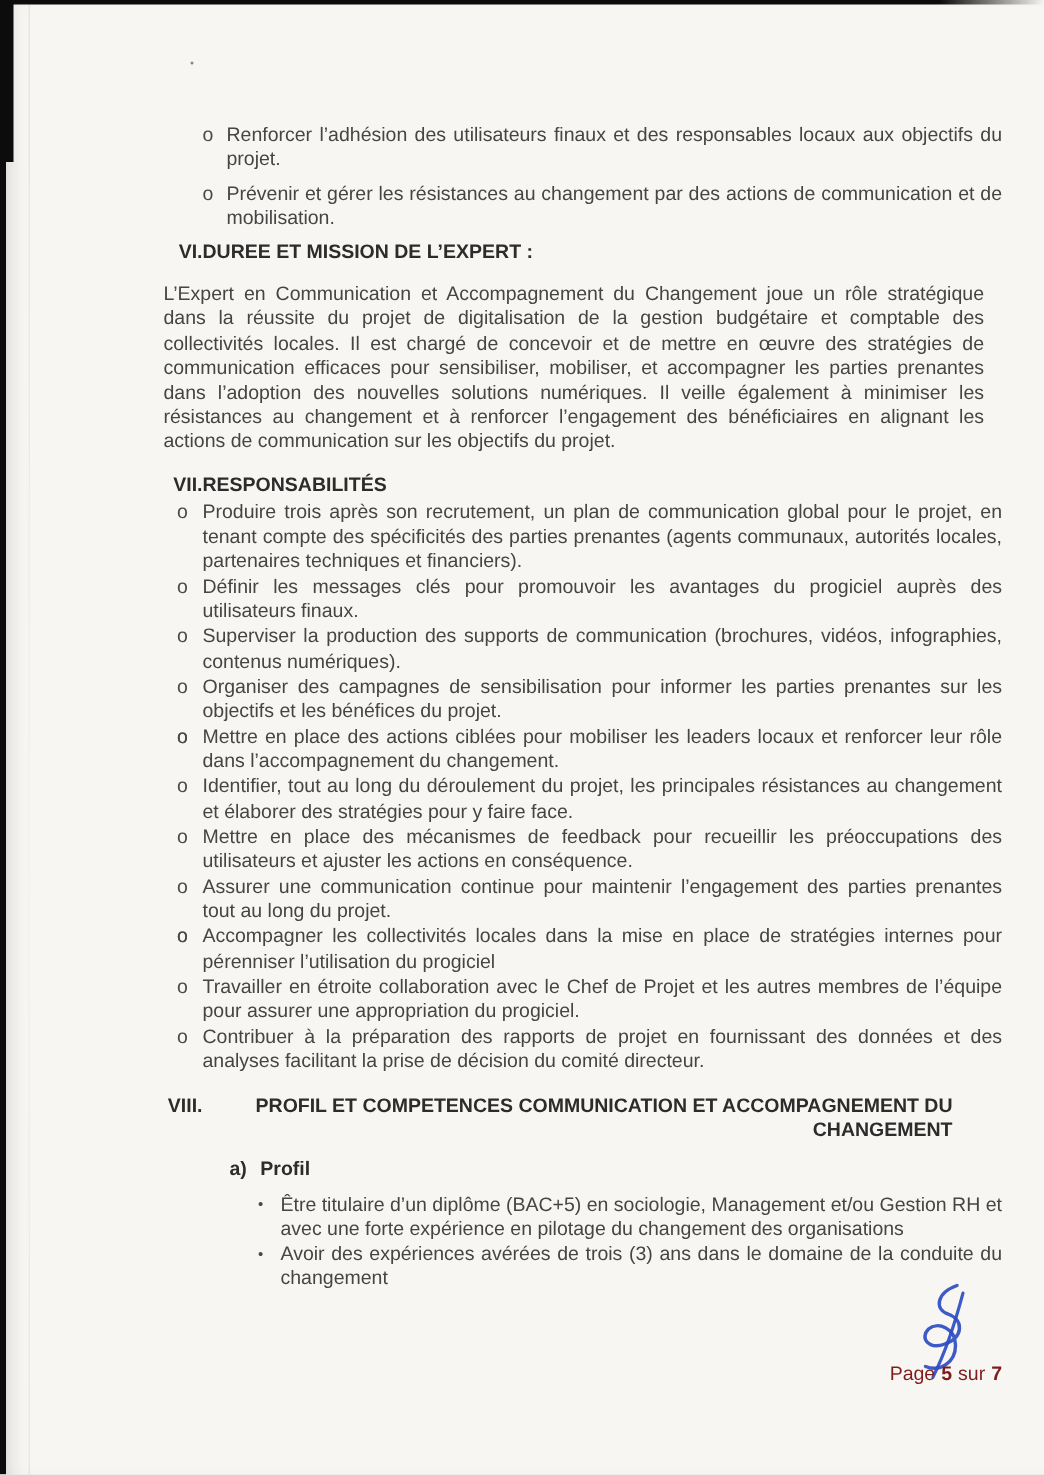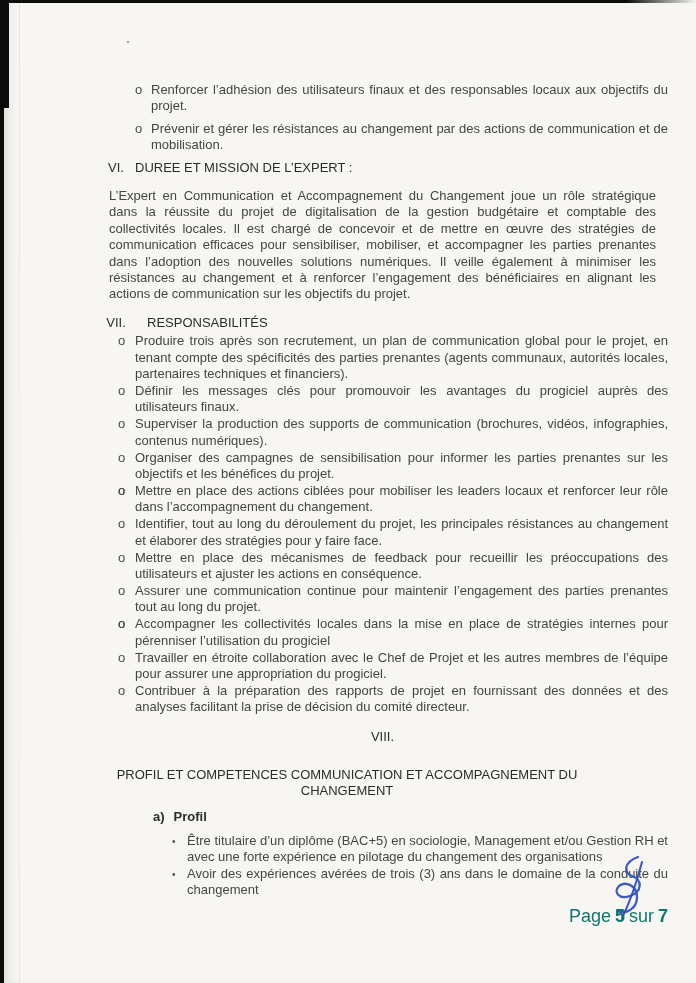--- a/index.html
+++ b/index.html
@@ -23,30 +23,30 @@
   .content{position:absolute;left:0;top:0;right:0;padding:82px 28px 0 97px;}
   ul{list-style:none;margin:0;padding:0;}
   li{position:relative;text-align:justify;}
   .m{position:absolute;color:#4a4a4a;}
   .intro li{padding-left:54px;margin-bottom:6px;}
   .intro .m{left:38px;}
   .resp li{padding-left:38px;margin-bottom:.5px;}
   .resp .m{left:21px;}
   .profil li{padding-left:90px;}
   .profil .m{left:75px;font-size:10px;top:1px;}
-  .sec-head{display:flex;font-weight:400;color:#2c2c2c;text-align:center;}
+  .sec-head{display:flex;font-weight:700;color:#2c2c2c;text-align:right;}
   .sec-head .num{flex:0 0 38px;}
   .h-vi{margin:4px 0 2px;}
-  .h-vii{margin:11px 0 2px;gap:12px;}
-  .h-viii{margin:13px 0 0;flex-direction:column;}
+  .h-vii{margin:11px 0 2px;}
+  .h-viii{margin:13px 0 0;}
   .h-viii .ttl{max-width:500px;}
   .body{margin:12px;text-align:justify;}
   .subsec{margin:10px 0 7px 56px;font-weight:700;color:#2c2c2c;display:flex;gap:9px;}
   
-  .footer{position:absolute;right:28px;top:908px;font-size:18px;color:#0f766e;}
+  .footer{position:absolute;right:28px;top:908px;font-size:13px;color:#7f1d1d;}
   .footer span{margin-right:4px;}
   .footer span:last-child{margin-right:0;}
   .footer .b{font-weight:700;}
   .signature{position:absolute;left:596px;top:854px;}
 </style>
 </head>
 <body>
 
 <div class="page">
 

